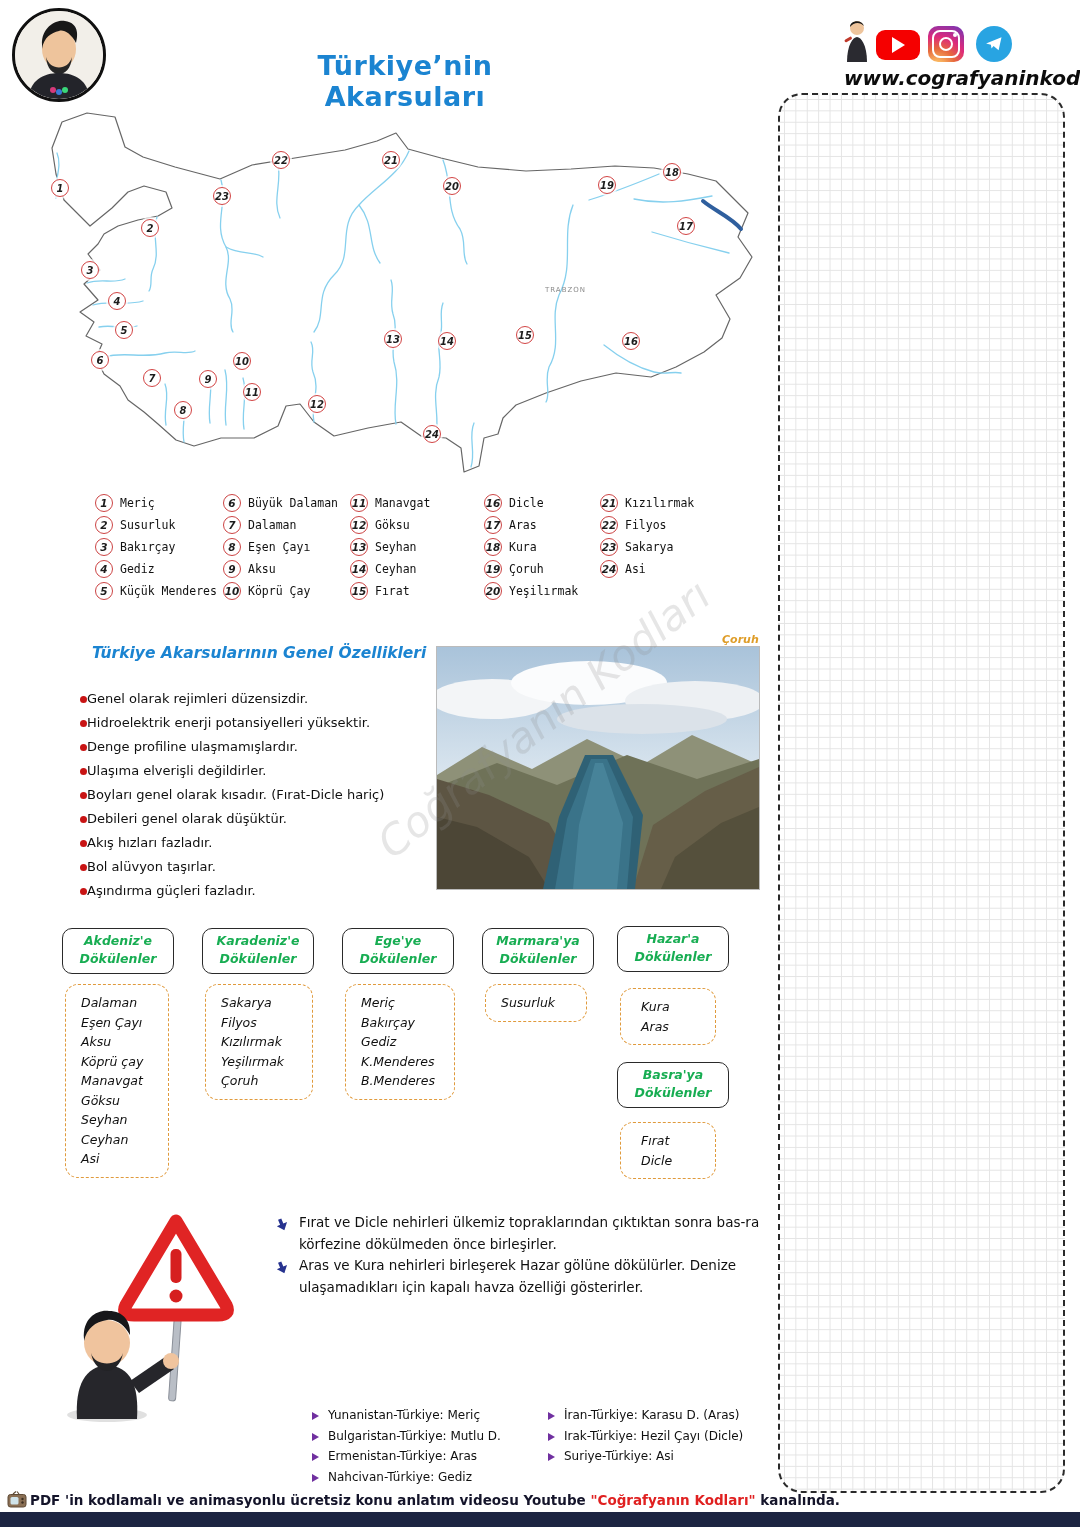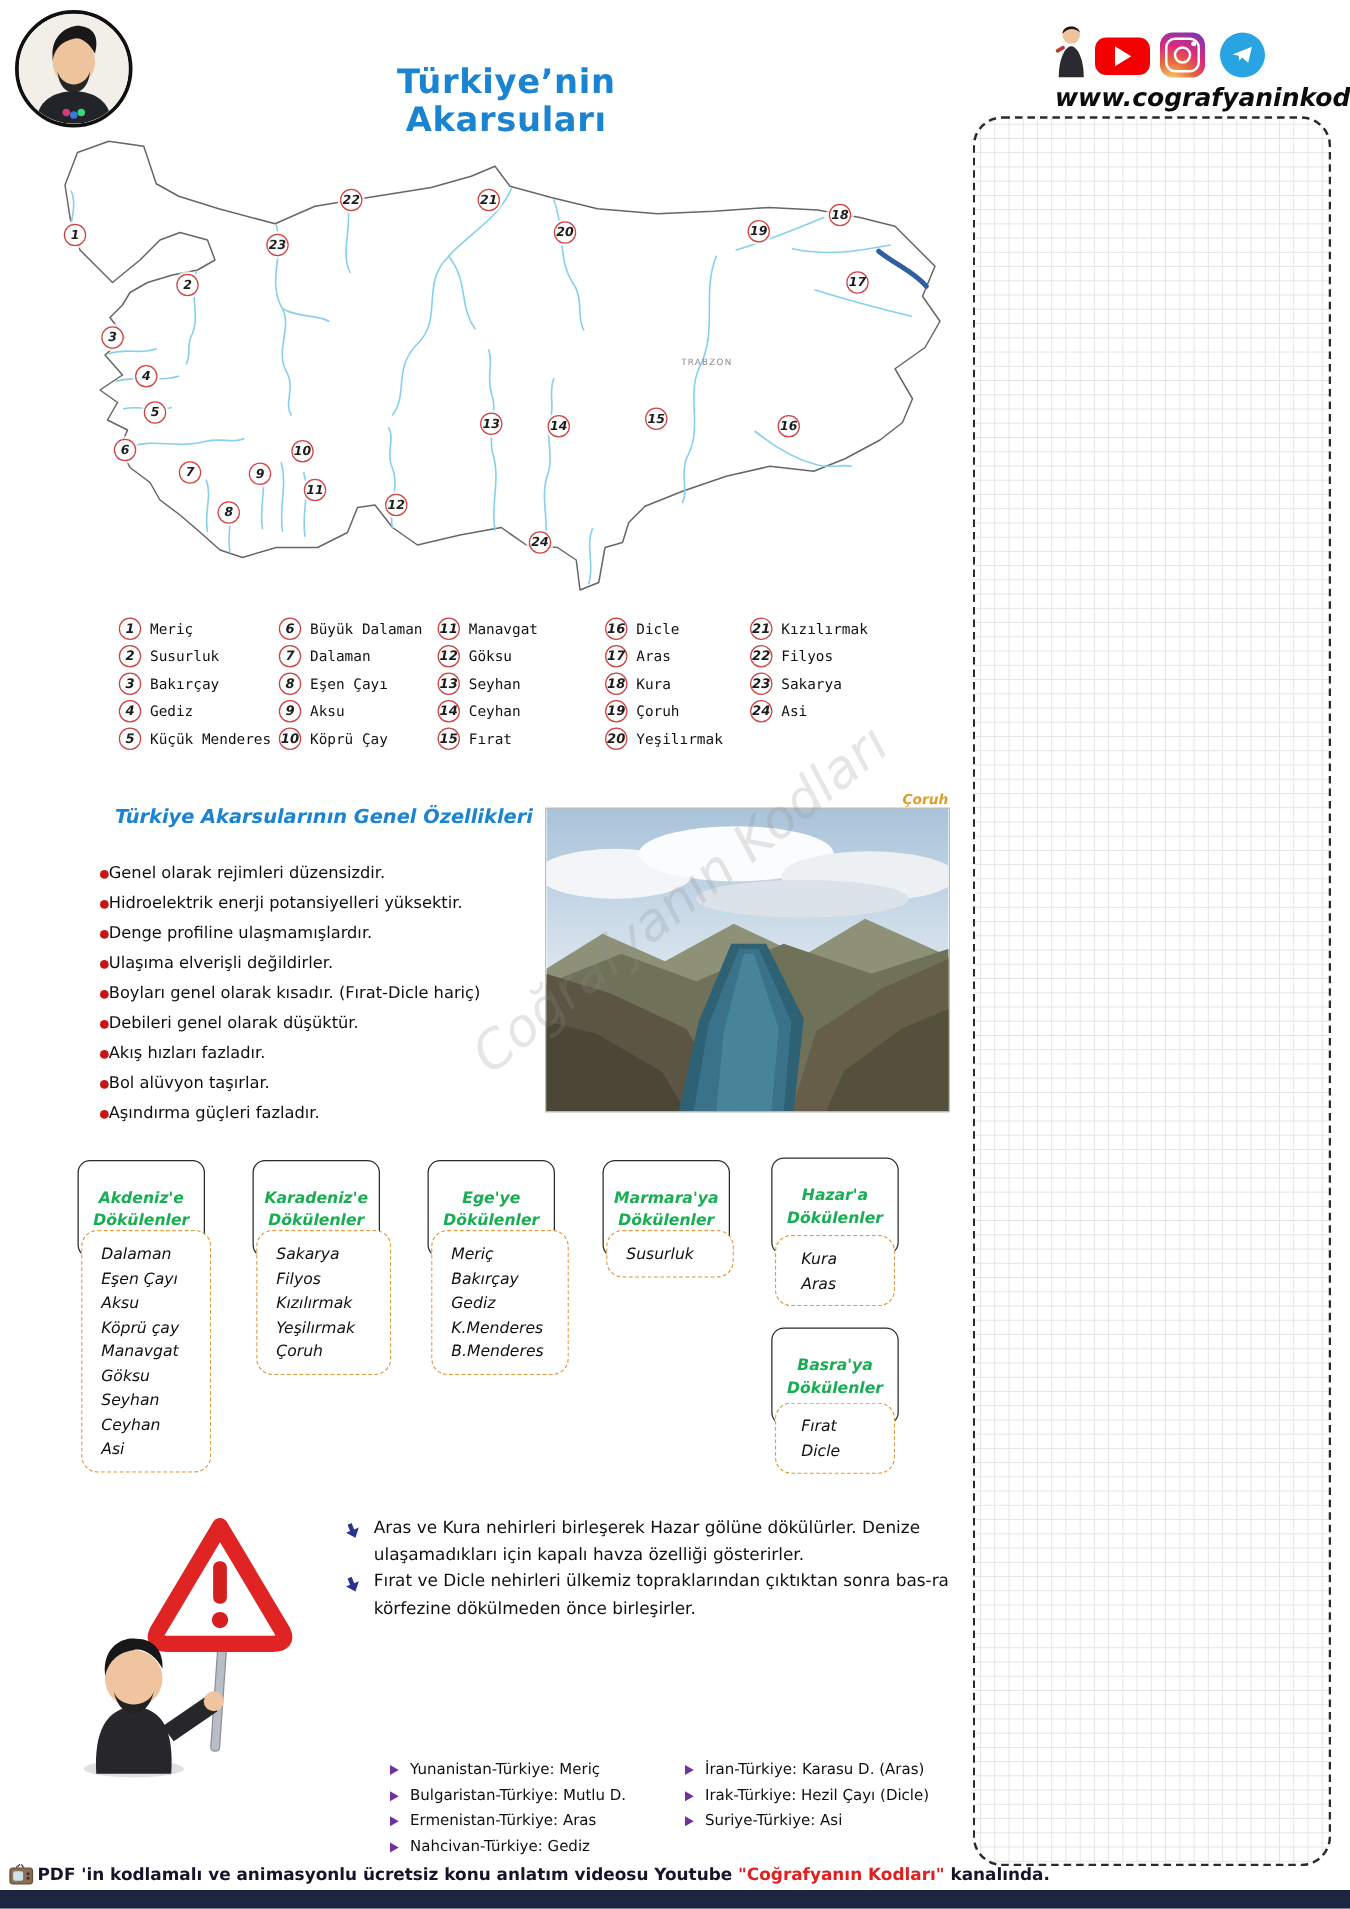--- a/index.html
+++ b/index.html
@@ -51,22 +51,22 @@
 
   
   .photo { left:437px; top:647px; width:322px; height:242px; overflow:hidden; box-shadow:0 0 0 1px #bbb; }
   .photo-caption { left:722px; top:633px; font-size:11px; font-weight:bold; font-style:italic; color:#df9d28; }
 
   
   .watermark { left:368px; top:830px; transform:rotate(-39deg); transform-origin:left top;
                font-size:42px; font-style:italic; color:rgba(140,140,140,.22); white-space:nowrap; }
 
   
-  .cat-title { position:absolute; width:102px; min-height:46px; border:1.6px solid #2a2a2a; border-radius:10px;
-               background:#fff; padding:20px 3px; text-align:center; color:#17ad52; font-weight:bold;
+  .cat-title { position:absolute; width:112px; min-height:46px; border:1.6px solid #2a2a2a; border-radius:10px;
+               background:#fff; padding:3px 3px; text-align:center; color:#17ad52; font-weight:bold;
                font-style:italic; font-size:12.5px; line-height:1.45; }
   .cat-list  { position:absolute; border:1.6px dashed #e09a3c; border-radius:13px; background:#fff;
                padding:8px 6px 8px 15px; }
   .ritem { font-style:italic; font-size:12.5px; line-height:19.5px; color:#101010; white-space:nowrap; }
 
   
   .mascot { left:55px; top:1205px; }
   .notes { left:276px; top:1212px; width:502px; }
   .nrow { display:flex; align-items:flex-start; gap:10px; }
   .narrow { flex:0 0 13px; margin-top:4px; transform:rotate(-22deg); }
@@ -453,29 +453,29 @@
   </div>
 
   <div class="abs notes">
 
       <div class="nrow">
       <span class="narrow">
         <svg width="13" height="13" viewBox="0 0 13 13">
             <path d="M4.5,0.5 L8,0.5 L8,6 L12,6 L6.5,12.5 L1,6 L4.5,6 Z" fill="#27338f"></path>
           </svg>
       </span>
-      <span class="ntext">Aras ve Kura nehirleri birleşerek Hazar gölüne dökülürler. Denize ulaşamadıkları için kapalı havza özelliği gösterirler.</span>
+      <span class="ntext">Fırat ve Dicle nehirleri ülkemiz topraklarından çıktıktan sonra bas-ra körfezine dökülmeden önce birleşirler.</span>
     </div>
       <div class="nrow">
       <span class="narrow">
         <svg width="13" height="13" viewBox="0 0 13 13">
             <path d="M4.5,0.5 L8,0.5 L8,6 L12,6 L6.5,12.5 L1,6 L4.5,6 Z" fill="#27338f"></path>
           </svg>
       </span>
-      <span class="ntext">Fırat ve Dicle nehirleri ülkemiz topraklarından çıktıktan sonra bas-ra körfezine dökülmeden önce birleşirler.</span>
+      <span class="ntext">Aras ve Kura nehirleri birleşerek Hazar gölüne dökülürler. Denize ulaşamadıkları için kapalı havza özelliği gösterirler.</span>
     </div>
     </div>
 
   <div class="bcol" style="left:312px;top:1408px">
 
   <div class="brow">
       <span class="btri"></span>
       <span class="btext">Yunanistan-Türkiye: Meriç</span>
     </div>
       <div class="brow">

